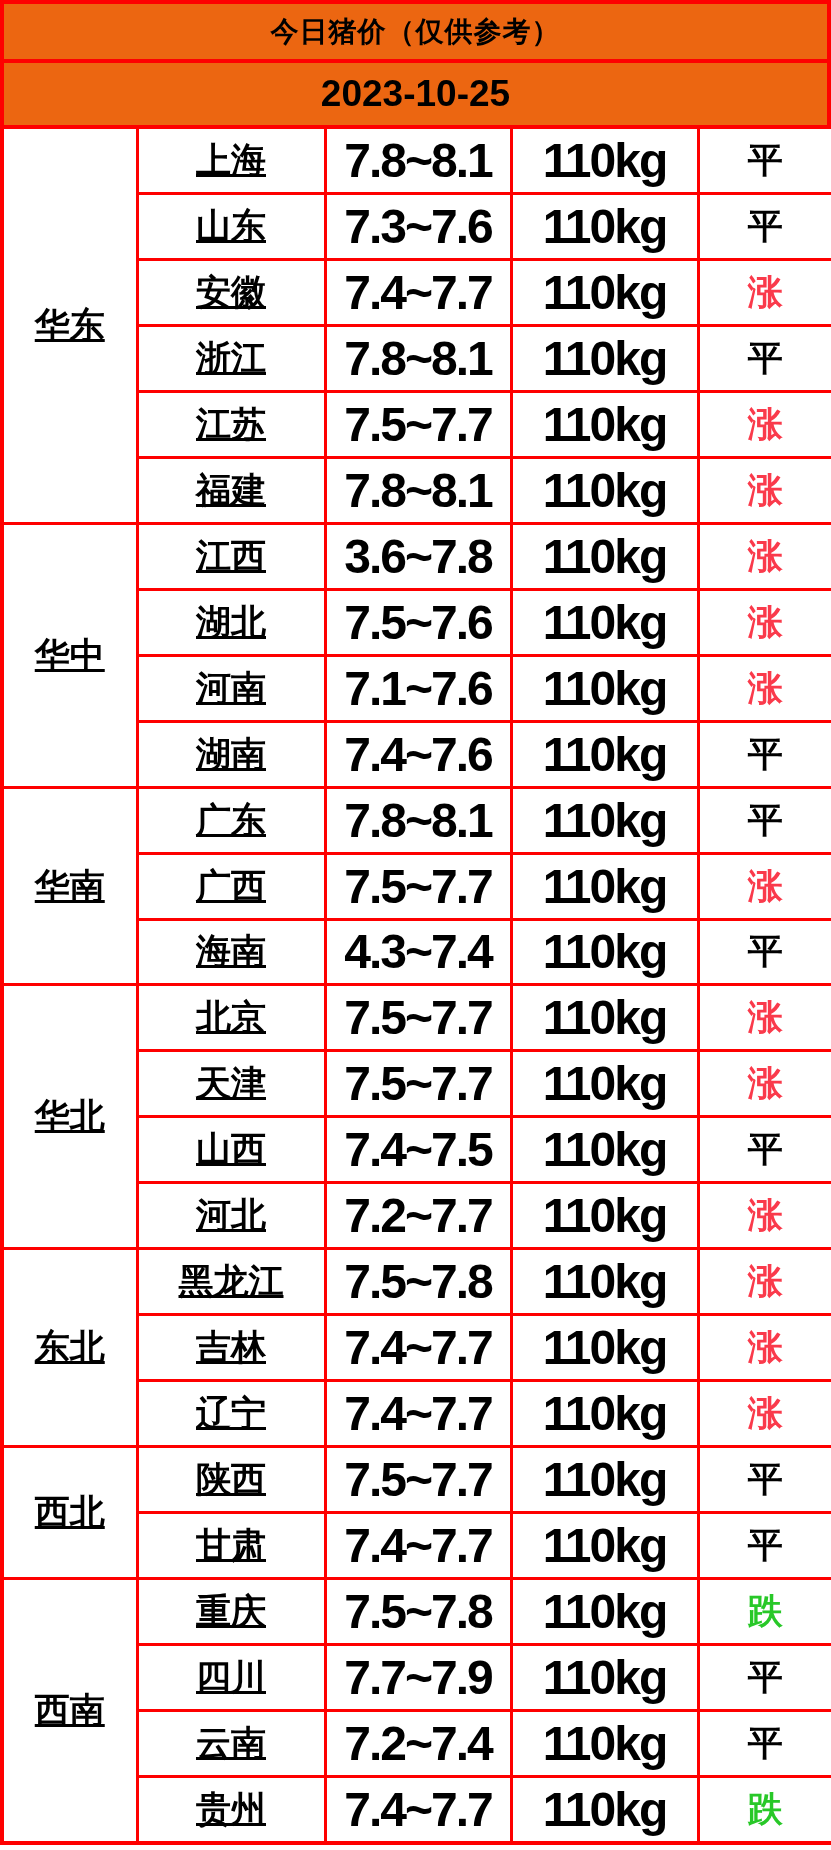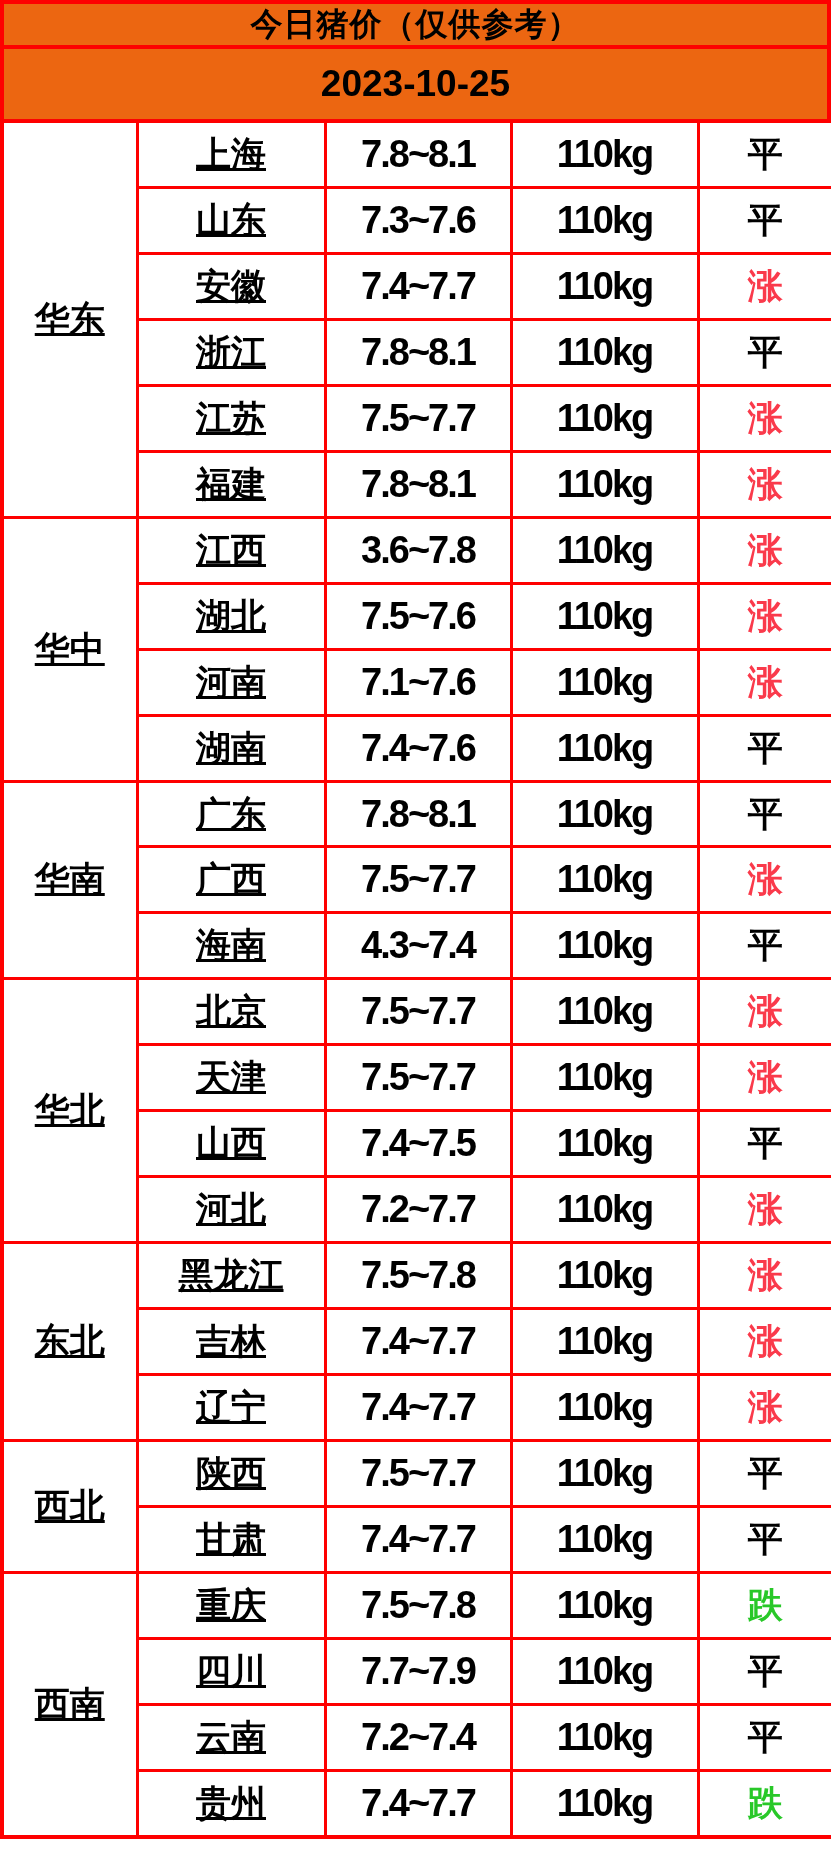--- a/index.html
+++ b/index.html
@@ -19,26 +19,26 @@
     box-sizing: border-box;
     width: 831px;
     background: var(--banner-bg, #EC6611);
     border: 4px solid var(--border-color, #FE0000);
     display: flex;
     align-items: center;
     justify-content: center;
     color: #000000;
   }
   #title-banner {
-    height: 49px;
-    font-size: 32px;
+    height: 63px;
+    font-size: 28px;
     letter-spacing: 1px;
   }
   #date-banner {
-    height: 78px;
+    height: 70px;
     margin-top: -4px;
     font-size: 37px;
   }
   table#price-table {
     width: 831px;
     height: 1720px;
     margin-top: -4px;
     border-collapse: collapse;
     table-layout: fixed;
     border: 4px solid var(--border-color, #FE0000);
@@ -49,21 +49,21 @@
     vertical-align: middle;
     padding: 0;
     font-weight: bold;
     background: #ffffff;
   }
   td.region-cell, td.province-cell {
     font-size: 35px;
     text-decoration: underline;
   }
   td.price-cell, td.weight-cell {
-    font-size: 38px;
+    font-size: 48px;
     letter-spacing: -2px;
   }
   td.status-cell {
     font-size: 35px;
   }
 </style>
 </head>
 <body>
 
 <div class="banner" id="title-banner">

